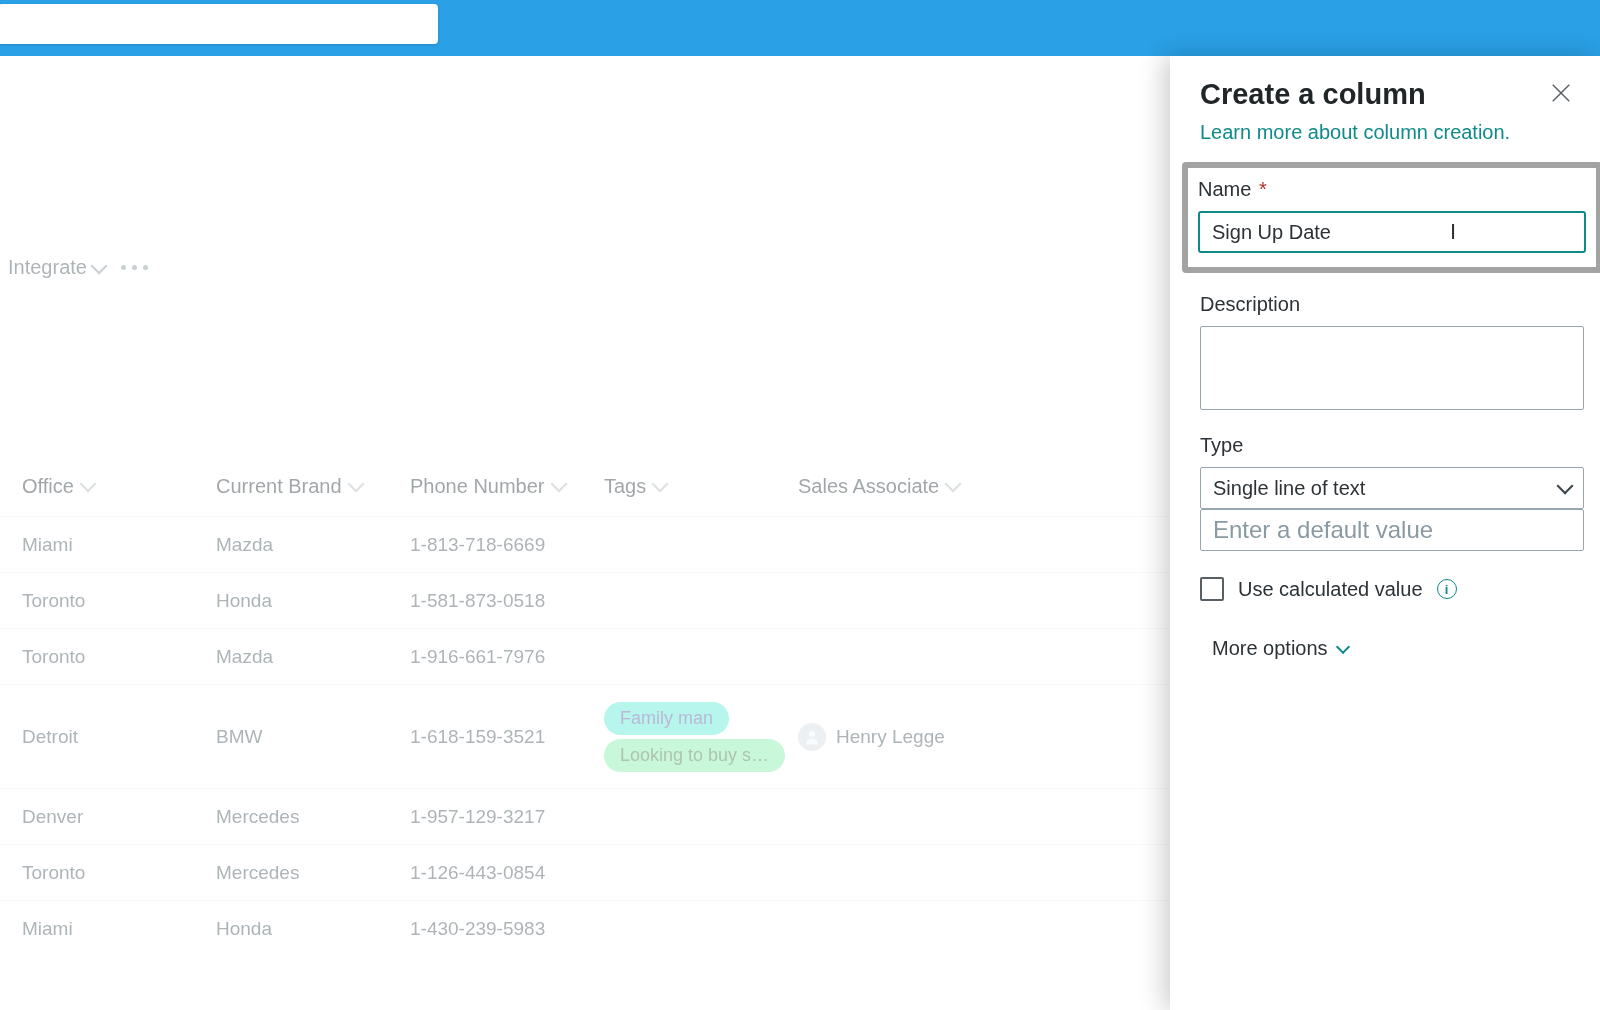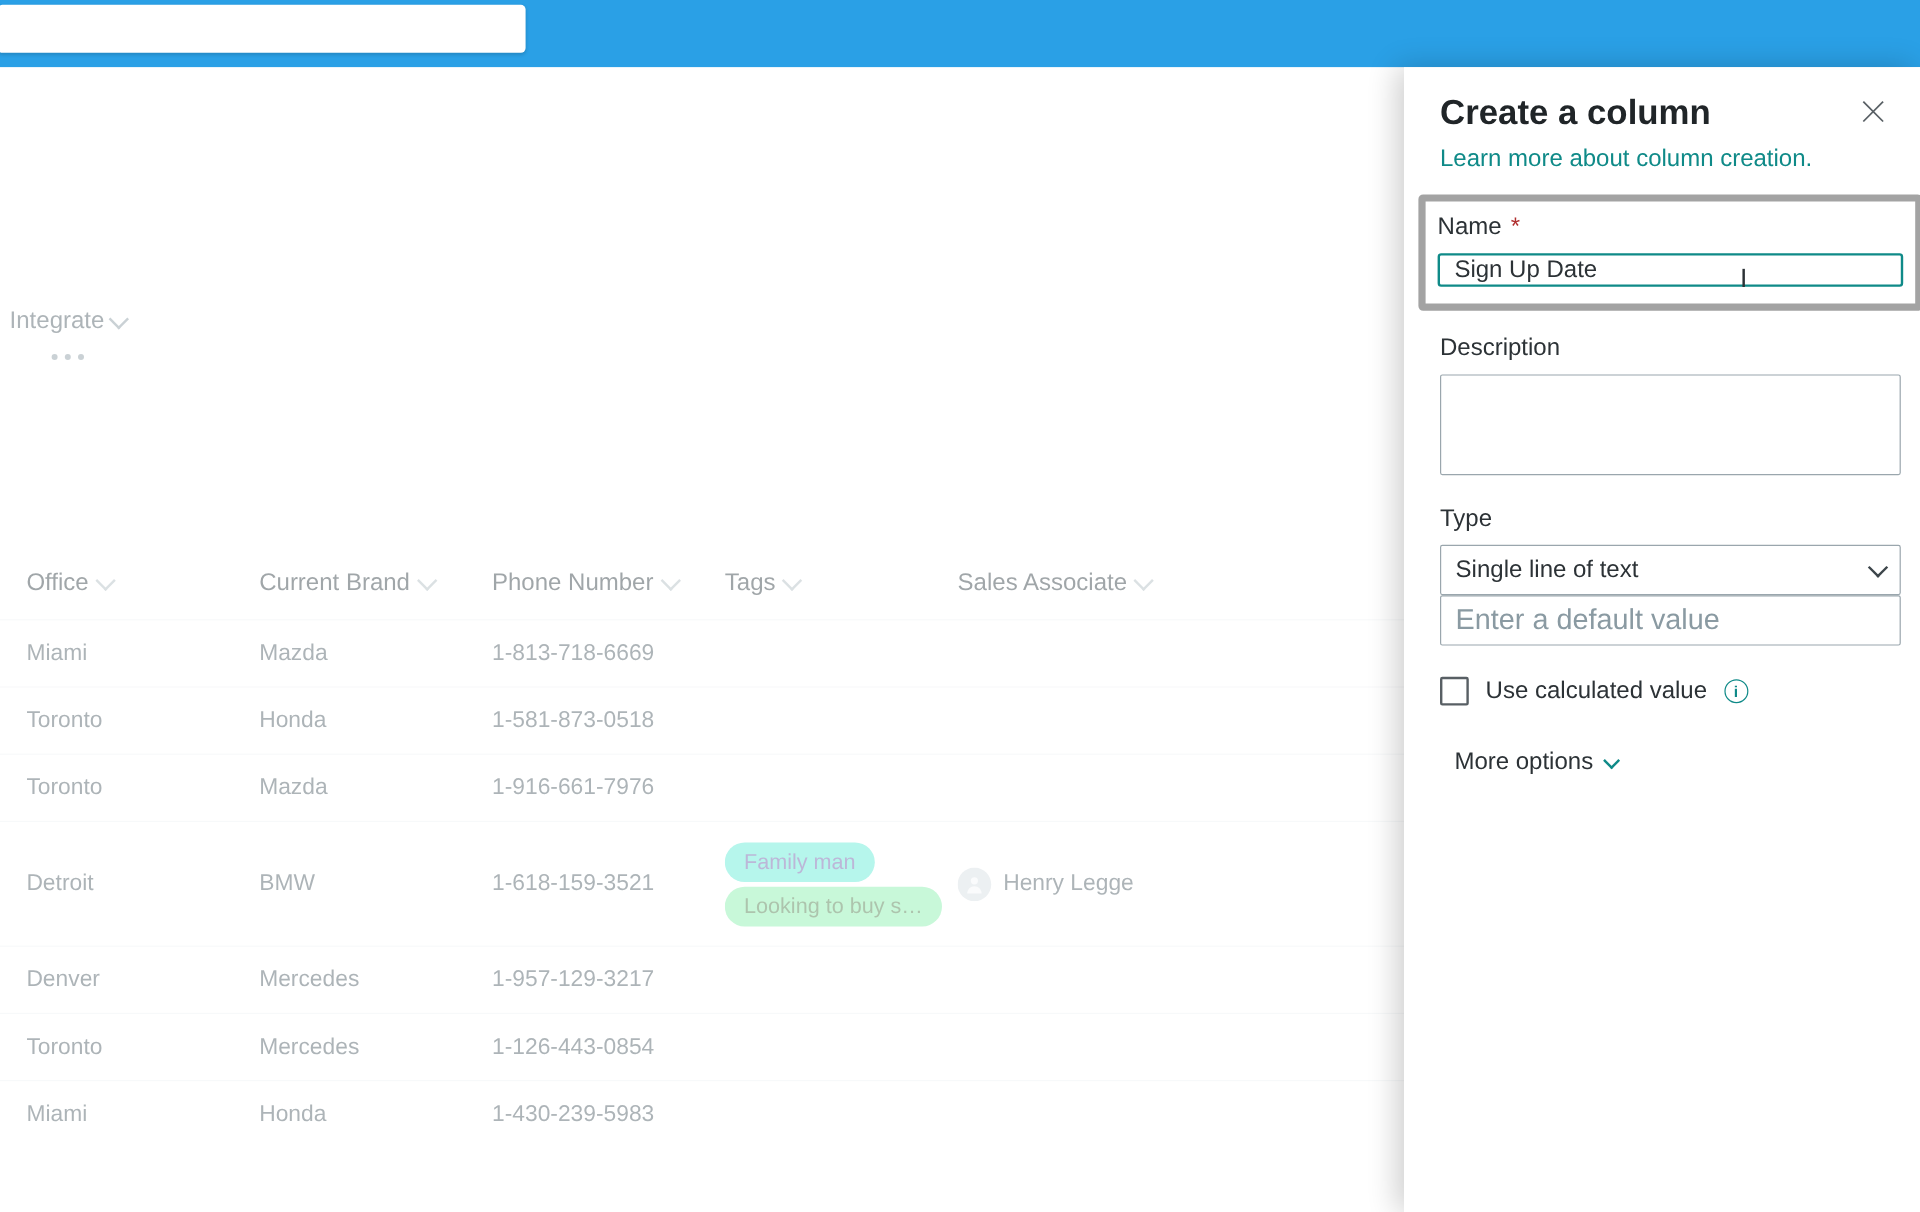--- a/index.html
+++ b/index.html
@@ -26,21 +26,20 @@
   .toolbar {
     position: absolute;
     top: 200px;
     left: 0;
     display: flex;
     align-items: center;
     gap: 16px;
     color: #4b5a62;
     font-size: 20px;
     padding-left: 8px;
-    flex-direction: column;
   }
   .toolbar .item { display: flex; align-items: center; gap: 6px; cursor: pointer; }
   .chev-down {
     width: 12px; height: 12px; border-right: 2px solid #8a9aa2; border-bottom: 2px solid #8a9aa2;
     transform: rotate(45deg); margin-top: -4px;
   }
   .more-dots { display: flex; gap: 4px; }
   .more-dots span { width: 5px; height: 5px; background: #8a9aa2; border-radius: 50%; }
   .table-wrap {
     position: absolute;
@@ -114,21 +113,21 @@
     border-radius: 4px;
     padding: 6px 10px 14px 10px;
     margin-left: -18px; margin-right: -18px;
   }
   .form-label {
     font-size: 20px; color: #2c3236; margin-top: 20px; margin-bottom: 10px; display: block;
   }
   .req { color: #b03030; margin-left: 2px; }
   .name-wrap { position: relative; }
   .name-input {
-    width: 100%; height: 28px; border: 2px solid #0f8a88; border-radius: 3px;
+    width: 100%; height: 42px; border: 2px solid #0f8a88; border-radius: 3px;
     font-size: 20px; padding: 0 12px; color: #2c3236; outline: none;
   }
   .caret-ind {
     position: absolute; top: 8px; left: 252px; font-size: 22px; color: #2c3236;
     pointer-events:none;
   }
   .desc-box {
     width: 100%; height: 84px; border: 1px solid #9aa6ad; border-radius: 2px;
     font-size: 18px; padding: 8px 10px; resize: none; outline: none;
   }

